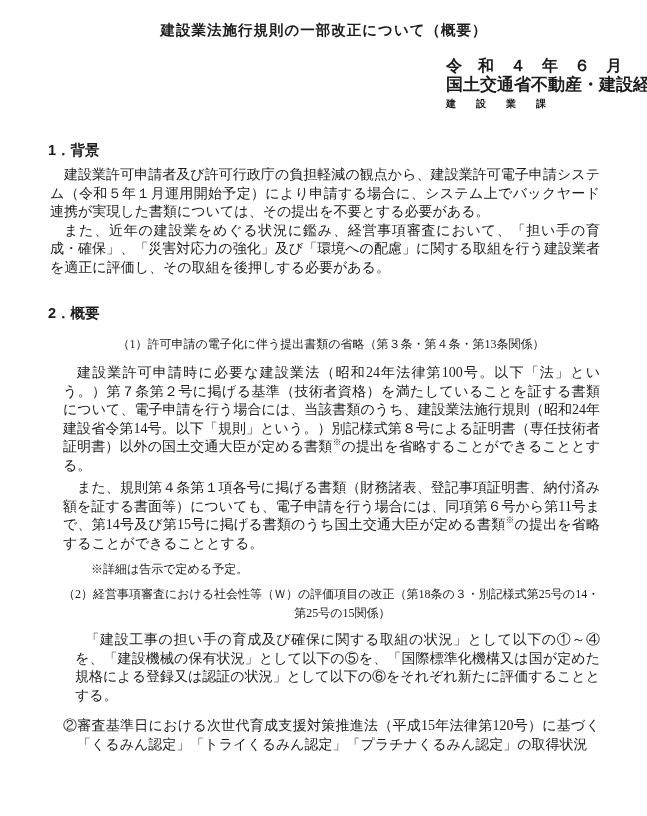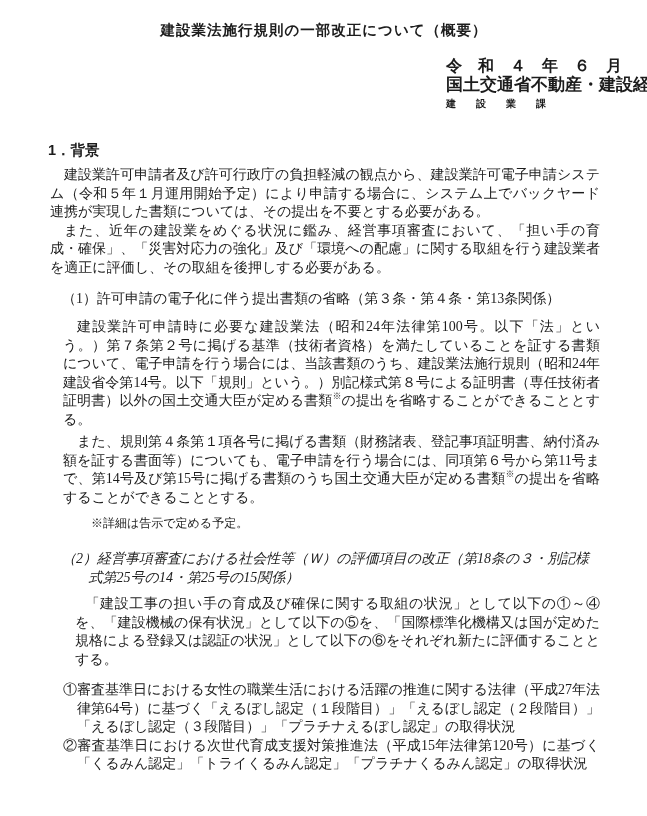--- a/index.html
+++ b/index.html
@@ -42,28 +42,28 @@
   }
   .body-p {
     margin: 6px 0 0 2px;
     line-height: 18.5px;
     text-align: justify;
     text-indent: 1em;
   }
   .sub-heading {
     margin: 12px 0 0 14px;
     font-weight: normal;
-    font-size: 14px;
+    font-size: 12px;
     line-height: 19px;
+    text-align: center;
   }
   .sub-heading.hang {
-    margin-top: 18px;
+    margin-top: 8px;
     padding-left: 1.9em;
     text-indent: -1.9em;
-    font-style: italic;
   }
   .sub-p {
     margin: 10px 0 0 15px;
     line-height: 18.5px;
     text-align: justify;
     text-indent: 1em;
   }
   .sub-p.follow { margin-top: 4px; }
   .quote-p {
     margin: 8px 0 0 27px;
@@ -104,30 +104,30 @@
     <div class="hdr-dept">建　　設　　業　　課</div>
   </div>
 
   <section>
     <h2 class="sec-heading">1．背景</h2>
     <p class="body-p">建設業許可申請者及び許可行政庁の負担軽減の観点から、建設業許可電子申請システム（令和５年１月運用開始予定）により申請する場合に、システム上でバックヤード連携が実現した書類については、その提出を不要とする必要がある。</p>
     <p class="body-p" style="margin-top:0">また、近年の建設業をめぐる状況に鑑み、経営事項審査において、「担い手の育成・確保」、「災害対応力の強化」及び「環境への配慮」に関する取組を行う建設業者を適正に評価し、その取組を後押しする必要がある。</p>
   </section>
 
   <section>
+    <h2 class="sec-heading">2．概要</h2>
 
     <h3 class="sub-heading">（1）許可申請の電子化に伴う提出書類の省略（第３条・第４条・第13条関係）</h3>
 
     <p class="sub-p"><span>建設業許可申請時に必要な建設業法（昭和24年法律第100号。以下「法」という。）第７条第２号に掲げる基準（技術者資格）を満たしていることを証する書類について、電子申請を行う場合には、当該書類のうち、建設業法施行規則（昭和24年建設省令第14号。以下「規則」という。）別記様式第８号による証明書（専任技術者証明書）以外の国土交通大臣が定める書類</span><sup class="ref">※</sup><span>の提出を省略することができることとする。</span></p>
 
     <p class="sub-p follow"><span>また、規則第４条第１項各号に掲げる書類（財務諸表、登記事項証明書、納付済み額を証する書面等）についても、電子申請を行う場合には、同項第６号から第11号まで、第14号及び第15号に掲げる書類のうち国土交通大臣が定める書類</span><sup class="ref">※</sup><span>の提出を省略することができることとする。</span></p>
 
     <p class="footnote">※詳細は告示で定める予定。</p>
 
     <h3 class="sub-heading hang">（2）経営事項審査における社会性等（Ｗ）の評価項目の改正（第18条の３・別記様式第25号の14・第25号の15関係）</h3>
 
     <p class="quote-p">「建設工事の担い手の育成及び確保に関する取組の状況」として以下の①～④を、「建設機械の保有状況」として以下の⑤を、「国際標準化機構又は国が定めた規格による登録又は認証の状況」として以下の⑥をそれぞれ新たに評価することとする。</p>
 
-    <p class="item-p">①審査基準日における女性の職業生活における活躍の推進に関する法律（平成27年法律第64号）に基づく「えるぼし認定（１段階目）」「えるぼし認定（２段階目）」「えるぼし認定（３段階目）」「プラチナえるぼし認定」の取得状況</p>
     <p class="item-p">②審査基準日における次世代育成支援対策推進法（平成15年法律第120号）に基づく「くるみん認定」「トライくるみん認定」「プラチナくるみん認定」の取得状況</p>
   </section>
 
 </div>
 
 </body></html>

